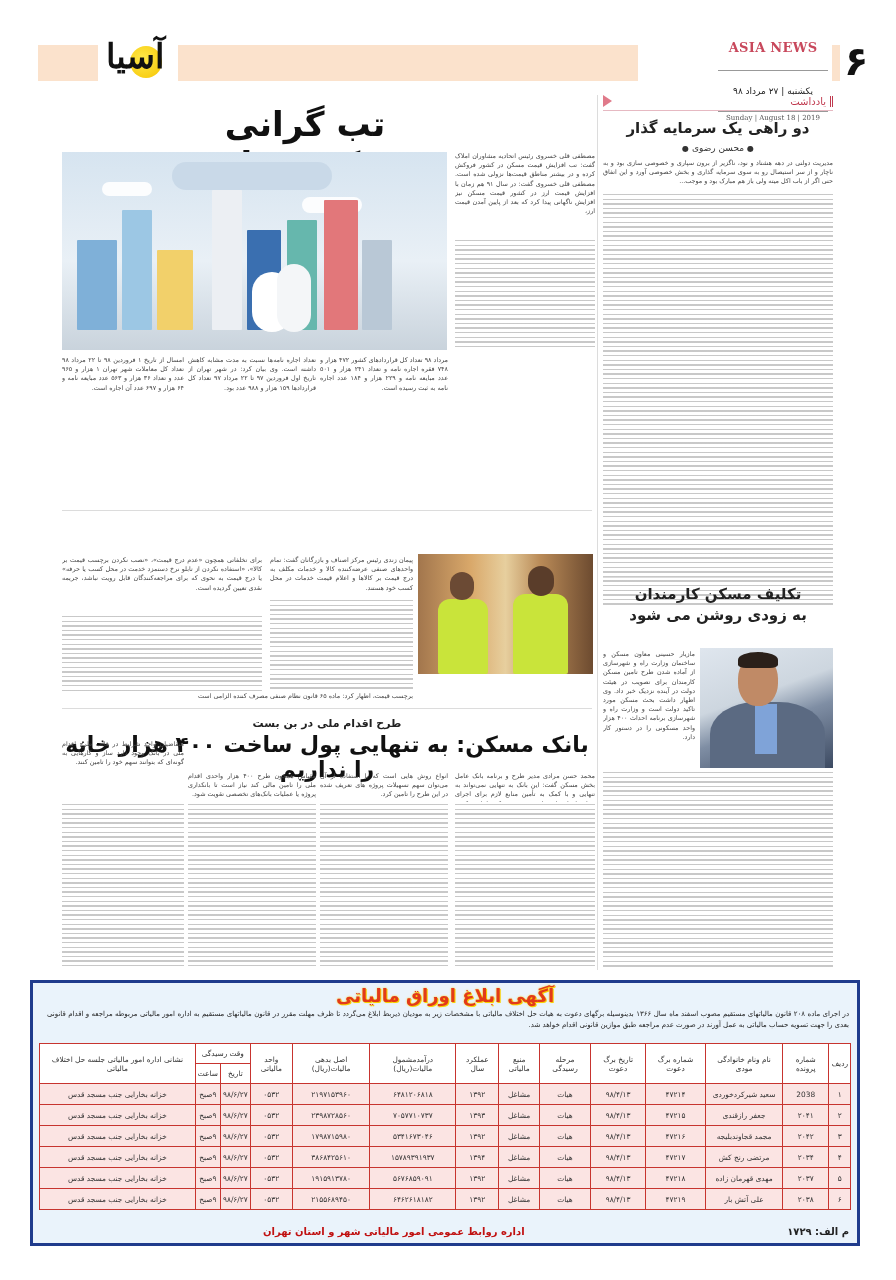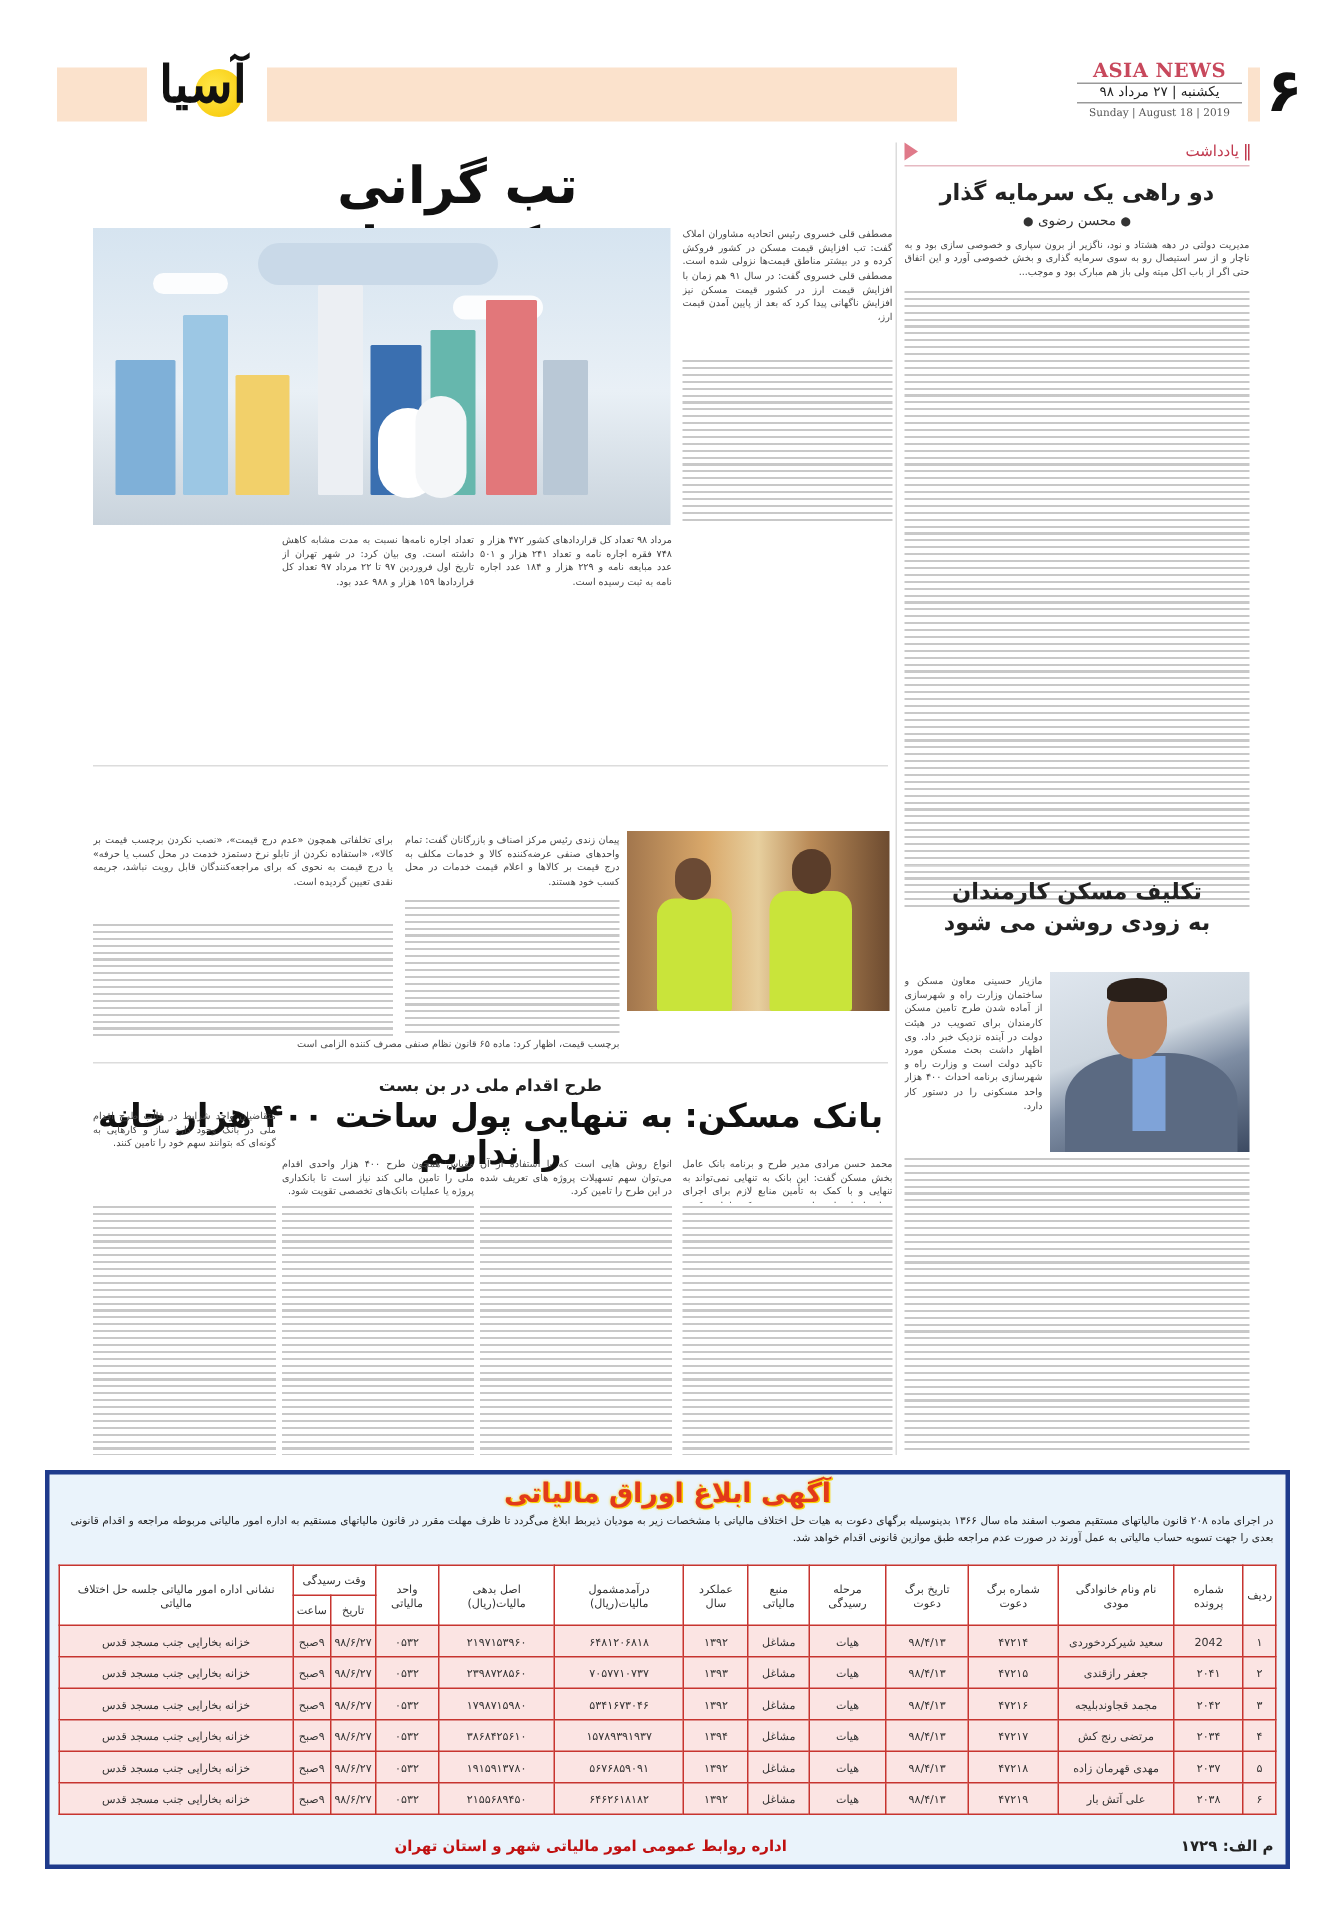--- a/index.html
+++ b/index.html
@@ -11,21 +11,21 @@
   
   .masthead { position: absolute; top: 40px; left: 38px; width: 830px; height: 56px; }
   .band { position: absolute; background: #fbe2cc; height: 36px; top: 5px; }
   .band-left { left: 0; width: 60px; }
   .band-mid { left: 140px; width: 460px; }
   .logo { position: absolute; left: 62px; top: -2px; width: 76px; height: 50px; }
   .logo .sun { position: absolute; left: 30px; top: 8px; width: 32px; height: 32px; border-radius: 50%; background: radial-gradient(circle at 40% 40%, #ffe94a, #f6c400); }
   .logo .word { position: absolute; left: 6px; top: -2px; font-family: "DejaVu Serif", serif; font-size: 34px; font-weight: bold; color: #111; direction: rtl; }
   .brand { position: absolute; left: 680px; top: 0; width: 110px; text-align: center; direction: ltr; }
   .brand .en { font-family: "DejaVu Serif", serif; color: #c8485c; font-size: 13px; letter-spacing: 0.3px; font-weight: bold; }
-  .brand .fa { font-size: 9px; border-top: 1px solid #999; border-bottom: 1px solid #999; padding: 1px 0; margin-top: 0; direction: rtl; }
+  .brand .fa { font-size: 9px; border-top: 1px solid #999; border-bottom: 1px solid #999; padding: 15px 0; margin-top: 15px; direction: rtl; }
   .brand .date-en { font-family: "DejaVu Serif", serif; font-size: 7px; color: #555; margin-top: 2px; }
   .pagebar { position: absolute; left: 794px; top: 5px; width: 8px; height: 36px; background: #fbe2cc; }
   .pagenum { position: absolute; left: 806px; top: -2px; font-size: 40px; font-weight: bold; color: #111; }
 
   
   .note { position: absolute; top: 95px; left: 603px; width: 230px; }
   .note-head { display: flex; justify-content: space-between; align-items: center; border-bottom: 1px solid #e6b9c2; padding-bottom: 3px; gap: 36px; }
   .note-head .label { color: #c0394e; font-size: 10px; border-right: 3px double #c0394e; padding-right: 4px; }
   .note-head .play { width: 0; height: 0; border-top: 6px solid transparent; border-bottom: 6px solid transparent; border-left: 9px solid #e07a8a; direction: ltr; }
   .note-title { text-align: center; font-size: 15px; font-weight: bold; margin-top: 8px; }
@@ -135,20 +135,21 @@
     <div class="hand" style="left:110px;top:10px;width:160px;height:28px;background:#c9d9e8"></div>
     <div class="hand" style="left:190px;top:120px;width:40px;height:60px;background:#ffffff"></div>
     <div class="hand" style="left:215px;top:112px;width:34px;height:68px;background:#f4f6f8"></div>
   </div>
 
   <div class="bodytext" style="position:absolute;top:152px;left:455px;width:140px;height:86px;overflow:hidden">مصطفی قلی خسروی رئیس اتحادیه مشاوران املاک گفت: تب افزایش قیمت مسکن در کشور فروکش کرده و در بیشتر مناطق قیمت‌ها نزولی شده است. مصطفی قلی خسروی گفت: در سال ۹۱ هم زمان با افزایش قیمت ارز در کشور قیمت مسکن نیز افزایش ناگهانی پیدا کرد که بعد از پایین آمدن قیمت ارز،</div>
   <div class="lines" style="position:absolute;top:240px;left:455px;width:140px;height:110px"></div>
 
   <div class="bodytext" style="position:absolute;top:356px;left:320px;width:128px;height:90px;overflow:hidden">مرداد ۹۸ تعداد کل قراردادهای کشور ۴۷۲ هزار و ۷۴۸ فقره اجاره نامه و تعداد ۲۴۱ هزار و ۵۰۱ عدد مبایعه نامه و ۲۲۹ هزار و ۱۸۴ عدد اجاره نامه به ثبت رسیده است.</div>
   <div class="bodytext" style="position:absolute;top:356px;left:188px;width:128px;height:90px;overflow:hidden">تعداد اجاره نامه‌ها نسبت به مدت مشابه کاهش داشته است. وی بیان کرد: در شهر تهران از تاریخ اول فروردین ۹۷ تا ۲۲ مرداد ۹۷ تعداد کل قراردادها ۱۵۹ هزار و ۹۸۸ عدد بود.</div>
+  <div class="bodytext" style="position:absolute;top:356px;left:62px;width:122px;height:90px;overflow:hidden">امسال از تاریخ ۱ فروردین ۹۸ تا ۲۲ مرداد ۹۸ تعداد کل معاملات شهر تهران ۱ هزار و ۹۶۵ عدد و تعداد ۳۶ هزار و ۵۶۳ عدد مبایعه نامه و ۶۴ هزار و ۶۹۷ عدد آن اجاره است.</div>
 
   <div class="hrule" style="top:510px;left:62px;width:530px"></div>
 
   <div class="photo-store">
     <div class="vest" style="left:20px;top:45px;width:50px;height:75px"></div>
     <div class="vest" style="left:95px;top:40px;width:55px;height:80px"></div>
     <div class="hand" style="left:32px;top:18px;width:24px;height:28px;background:#6b4a34"></div>
     <div class="hand" style="left:110px;top:12px;width:26px;height:30px;background:#5a3d2a"></div>
   </div>
   <div class="bodytext" style="position:absolute;top:556px;left:270px;width:143px;height:40px;overflow:hidden">پیمان زندی رئیس مرکز اصناف و بازرگانان گفت: تمام واحدهای صنفی عرضه‌کننده کالا و خدمات مکلف به درج قیمت بر کالاها و اعلام قیمت خدمات در محل کسب خود هستند.</div>
@@ -193,21 +194,21 @@
           <th rowspan="2">نشانی اداره امور مالیاتی جلسه حل اختلاف مالیاتی</th>
         </tr>
         <tr>
           <th>تاریخ</th>
           <th>ساعت</th>
         </tr>
       </thead>
       <tbody>
         <tr>
           <td>۱</td>
-            <td>2042</td>
+            <td>2038</td>
             <td>سعید شیرکردخوردی</td>
             <td>۴۷۲۱۴</td>
             <td>۹۸/۴/۱۳</td>
             <td>هیات</td>
             <td>مشاغل</td>
             <td>۱۳۹۲</td>
             <td>۶۴۸۱۲۰۶۸۱۸</td>
             <td>۲۱۹۷۱۵۳۹۶۰</td>
             <td>۰۵۳۲</td>
             <td>۹۸/۶/۲۷</td>

